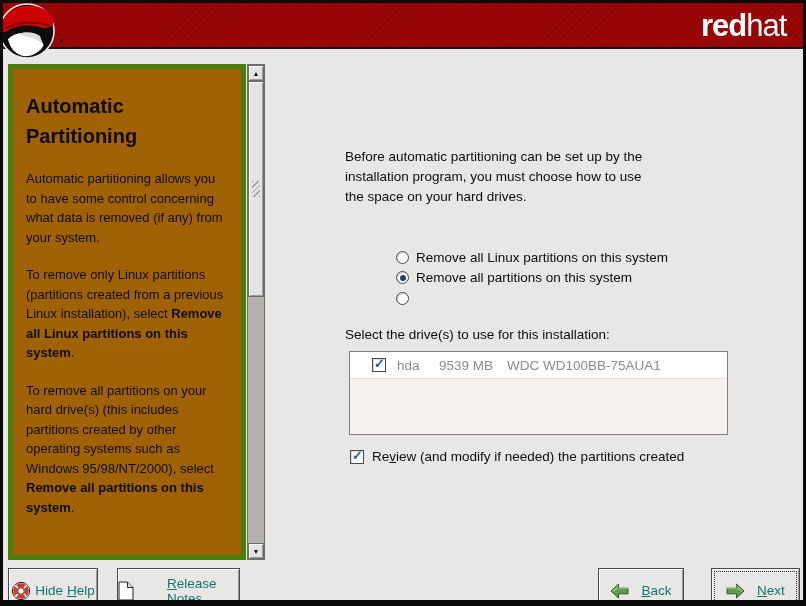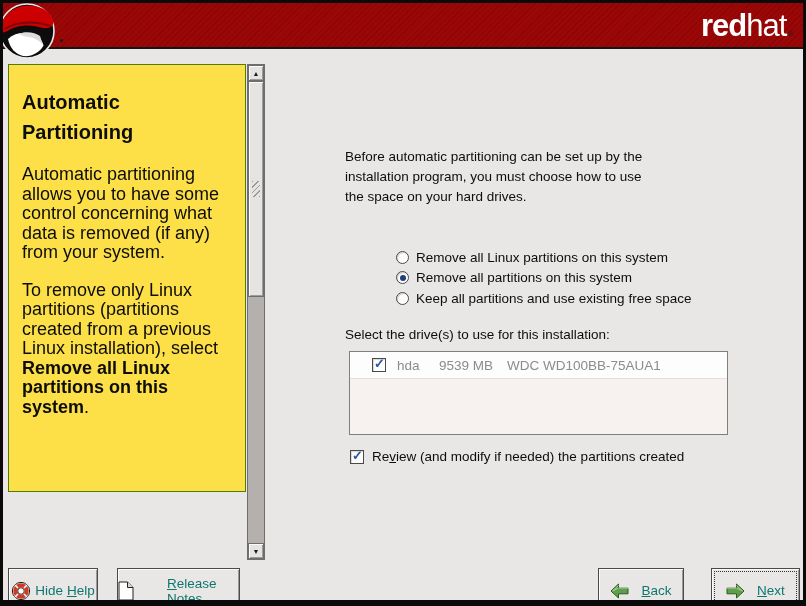--- a/index.html
+++ b/index.html
@@ -20,26 +20,26 @@
   .tm-dot { position:absolute; left:57px; top:36px; width:3px; height:3px; background:#1a1a1a; border-radius:50%; z-index:3; }
   .wordmark {
     position:absolute; right:9px; top:5px; z-index:2;
     color:#ffffff; font-size:31px; letter-spacing:-1px; line-height:36px;
   }
   .wordmark .bold { font-weight:700; }
   .wordmark .light { font-weight:400; }
   .wordmark .dot { color:#6e0f0f; font-weight:700; }
   
   .help-panel {
-    position:absolute; left:5px; top:61px; width:238px; height:428px;
-    background:#fde047; border:1px solid #4d7c0f; overflow:hidden;
+    position:absolute; left:5px; top:61px; width:238px; height:496px;
+    background:#a16207; border:5px solid #4d7c0f; overflow:hidden;
     padding:22px 12px 0 13px; color:#0d0d0d;
   }
   .help-title { font-size:20px; font-weight:700; line-height:30px; width:150px; margin-bottom:18px; letter-spacing:0; }
-  .help-panel p { font-size:18px; line-height:19.5px; margin-bottom:18px; }
+  .help-panel p { font-size:13px; line-height:19.5px; margin-bottom:18px; }
   .help-panel b { font-weight:700; }
   
   .scrollbar {
     position:absolute; left:244px; top:61px; width:18px; height:496px;
     background:#b3b0ad; border:1px solid #6e6e6e;
   }
   .sb-btn {
     position:absolute; left:0; width:16px; height:16px; background:#e6e4e2;
     border:1px solid #6e6e6e; box-shadow:inset 1px 1px 0 #fbfbfb, inset -1px -1px 0 #9c9c9c;
     display:flex; align-items:center; justify-content:center;
@@ -135,20 +135,21 @@
     <path d="M20 33 C26 30 36 31 41 35 L44 44 C40 39 33 35.5 26 35.5 Z" fill="#dcdcdc"></path>
     <path d="M2 28 C2 15 14 4.5 30 4.5 C44 4.5 53 12.5 54.5 20.5 C55 26 48.5 28.5 42 26.5 C30 22.5 16 24.5 8.5 30 C4 32.5 2 31.5 2 28 Z" fill="#cc0000"></path>
     <path d="M6.5 27.5 C17 21 35 19.5 50.5 24.5" stroke="#7d0606" stroke-width="2" fill="none" stroke-linecap="round"></path>
   </svg>
   <div class="tm-dot"></div>
 
   <div class="help-panel">
     <div class="help-title">Automatic Partitioning</div>
     <p>Automatic partitioning allows you to have some control concerning what data is removed (if any) from your system.</p>
     <p><span>To remove only Linux partitions (partitions created from a previous Linux installation), select </span><b>Remove all Linux partitions on this system</b><span>.</span></p>
+    <p><span>To remove all partitions on your hard drive(s) (this includes partitions created by other operating systems such as Windows 95/98/NT/2000), select </span><b>Remove all partitions on this system</b><span>.</span></p>
   </div>
 
   <div class="scrollbar">
     <div class="sb-btn sb-up">
         <span>▲</span>
       </div>
     <div class="sb-thumb">
         <div class="sb-grip"></div>
       </div>
     <div class="sb-btn sb-down">
@@ -164,21 +165,20 @@
     <div class="radio-row">
       <span class="radio"></span>
       <span class="radio-label">Remove all Linux partitions on this system</span>
     </div>
     <div class="radio-row">
       <span class="radio checked"></span>
       <span class="radio-label">Remove all partitions on this system</span>
     </div>
     <div class="radio-row">
       <span class="radio"></span>
-      <span class="radio-label">Keep all partitions and use existing free space</span>
     </div>
   </div>
 
   <div class="drives-label">Select the drive(s) to use for this installation:</div>
 
   <div class="drive-list">
     <div class="drive-row">
       <span class="cb">
           <span class="check">✓</span>
         </span>

